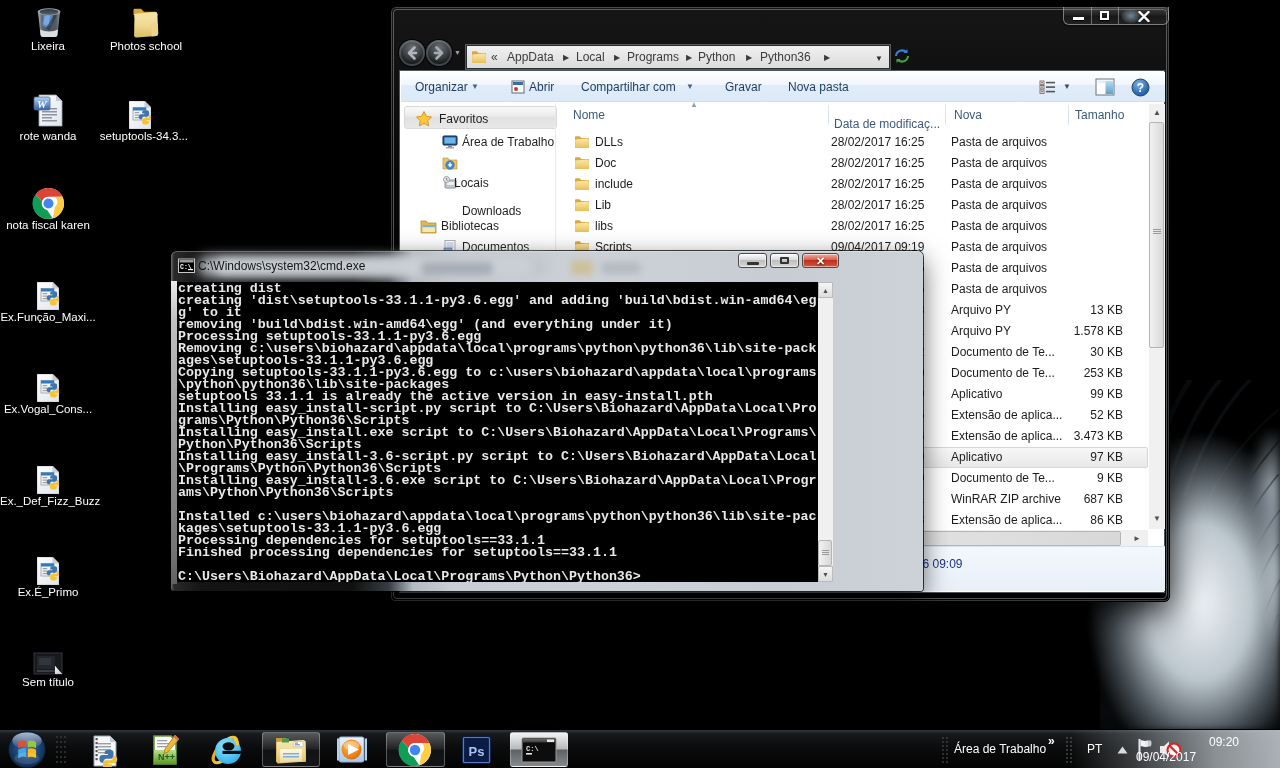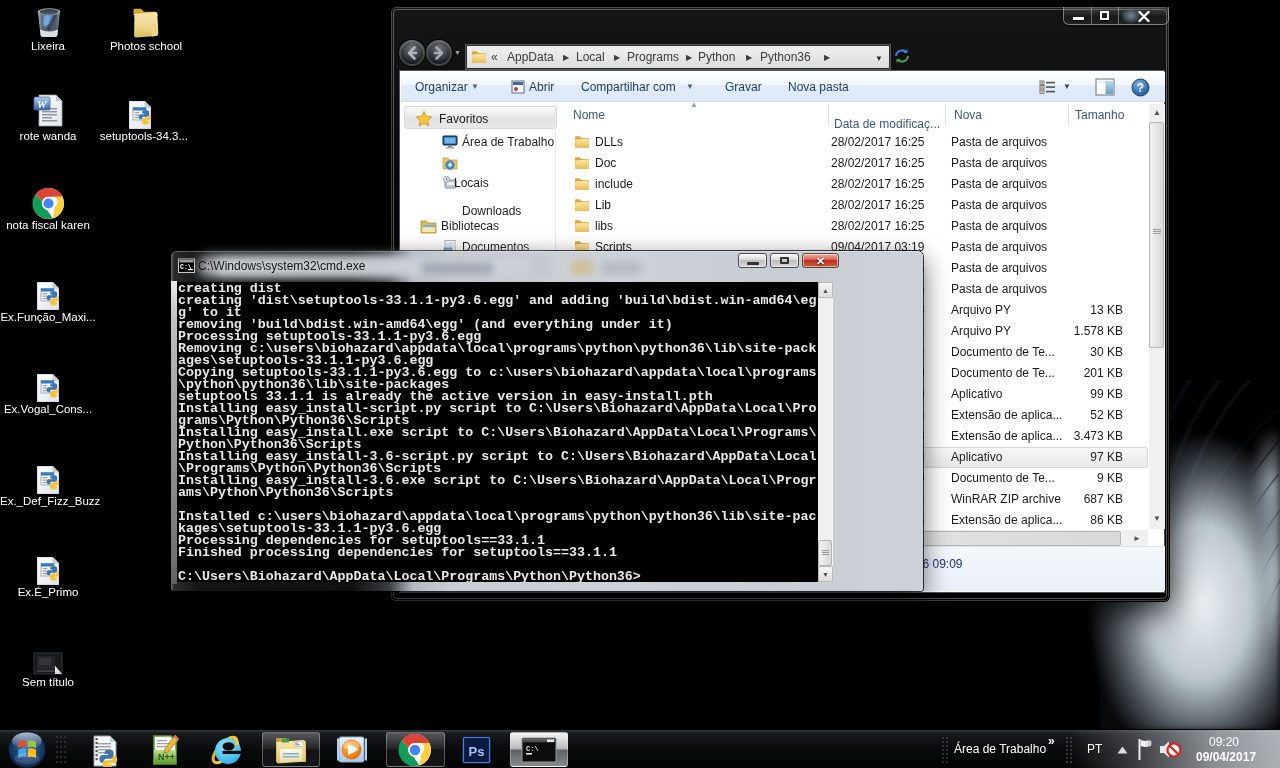--- a/index.html
+++ b/index.html
@@ -455,21 +455,21 @@
           </svg>
           <span class="rname">libs</span>
           <span class="rdate">28/02/2017 16:25</span>
           <span class="rtipo">Pasta de arquivos</span>
         </div>
       <div class="row" style="top:105px;">
           <svg class="ric">
             <use href="#fold"></use>
           </svg>
           <span class="rname">Scripts</span>
-          <span class="rdate">09/04/2017 03:19</span>
+          <span class="rdate">09/04/2017 09:19</span>
           <span class="rtipo">Pasta de arquivos</span>
         </div>
       <div class="row" style="top:126px;">
           <span class="rdate">28/02/2017 16:25</span>
           <span class="rtipo">Pasta de arquivos</span>
         </div>
       <div class="row" style="top:147px;">
           <span class="rdate">28/02/2017 16:25</span>
           <span class="rtipo">Pasta de arquivos</span>
         </div>
@@ -484,21 +484,21 @@
           <span class="rsize">1.578 KB</span>
         </div>
       <div class="row" style="top:210px;">
           <span class="rdate">23/12/2016 09:12</span>
           <span class="rtipo">Documento de Te...</span>
           <span class="rsize">30 KB</span>
         </div>
       <div class="row" style="top:231px;">
           <span class="rdate">23/12/2016 08:10</span>
           <span class="rtipo">Documento de Te...</span>
-          <span class="rsize">201 KB</span>
+          <span class="rsize">253 KB</span>
         </div>
       <div class="row" style="top:252px;">
           <span class="rdate">23/12/2016 09:09</span>
           <span class="rtipo">Aplicativo</span>
           <span class="rsize">99 KB</span>
         </div>
       <div class="row" style="top:273px;">
           <span class="rdate">23/12/2016 09:06</span>
           <span class="rtipo">Extensão de aplica...</span>
           <span class="rsize">52 KB</span>
@@ -822,14 +822,14 @@
     <path d="M8 3 L13.5 2.2 Q15.5 4.5 13.8 8.2 L8 9 Z" fill="#c8ccd0"></path>
     <path d="M8 3 l2.8-.4 v6 L8 9 Z" fill="#e8eaec"></path>
   </svg>
   <svg style="position:absolute;left:1158px;top:10px;" width="24" height="19" viewBox="0 0 24 19">
     <path d="M2 6 H6 L11 1.5 V17.5 L6 13 H2 Z" fill="#e8eaec"></path>
     <circle cx="16" cy="10" r="6.5" fill="#fff" opacity=".95"></circle>
     <circle cx="16" cy="10" r="6.5" fill="none" stroke="#d22" stroke-width="2.2"></circle>
     <path d="M11.6 5.8 L20.5 14.5" stroke="#d22" stroke-width="2.2"></path>
   </svg>
   <div class="traytxt" style="left:1196px;top:5px;width:56px;text-align:center;">09:20</div>
-  <div class="traytxt" style="left:1196px;top:20px;width:56px;text-align:center;font-weight:bold;">09/04/2017</div>
+  <div class="traytxt" style="left:1136px;top:20px;width:56px;text-align:center;">09/04/2017</div>
 </div>
 
 </body></html>

